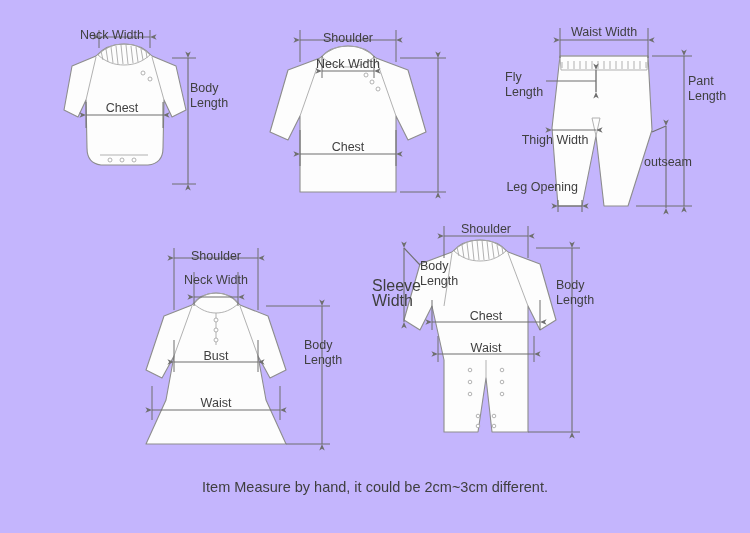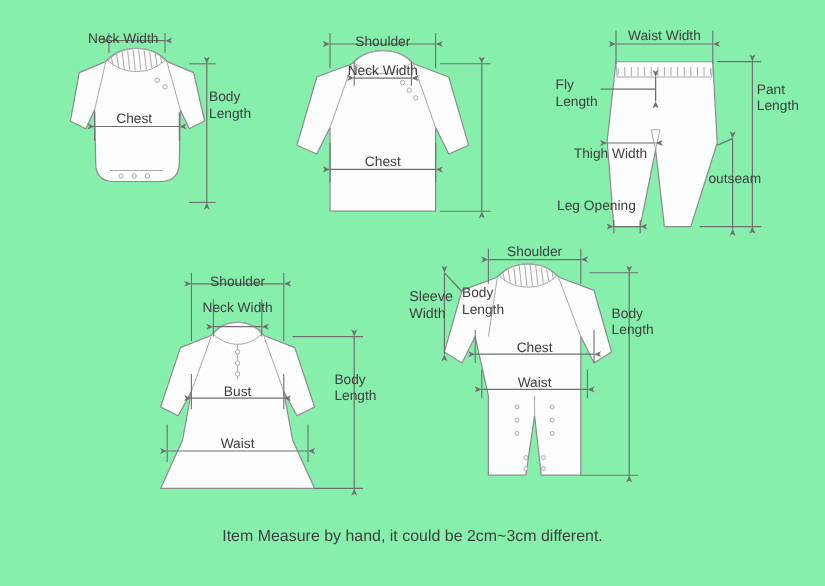--- a/index.html
+++ b/index.html
@@ -7,21 +7,21 @@
     padding: 0;
     background: #ffffff;
   }
   body {
     font-family: "Liberation Sans", sans-serif;
   }
   #page {
     position: relative;
     width: 750px;
     height: 533px;
-    background: #86efac;
+    background: #c4b5fd;
     overflow: hidden;
   }
   #diagram-svg {
     position: absolute;
     left: 0;
     top: 0;
     width: 750px;
     height: 533px;
   }
   .garment {
@@ -293,20 +293,20 @@
   </div>
   <div style="position:absolute;left:505px;top:70px;width:54px;font-size:12.5px;color:#3f3f3f;line-height:15px;">
     <span>Fly Length</span>
   </div>
   <div style="position:absolute;left:420px;top:259px;width:52px;font-size:12.5px;color:#3f3f3f;line-height:15px;">
     <span>Body Length</span>
   </div>
   <div style="position:absolute;left:304px;top:338px;width:44px;font-size:12.5px;color:#3f3f3f;line-height:15px;">
     <span>Body Length</span>
   </div>
-  <div style="position:absolute;left:372px;top:262px;width:48px;font-size:13px;color:#3f3f3f;line-height:15px;">
+  <div style="position:absolute;left:372px;top:278px;width:48px;font-size:16px;color:#3f3f3f;line-height:15px;">
     <span>Sleeve Width</span>
   </div>
   <div style="position:absolute;left:556px;top:278px;width:48px;font-size:12.5px;color:#3f3f3f;line-height:15px;">
     <span>Body Length</span>
   </div>
   <div style="position:absolute;left:422px;top:110px;width:50px;font-size:12.5px;color:#3f3f3f;line-height:15px;"></div>
 </div>
 
 </body></html>

